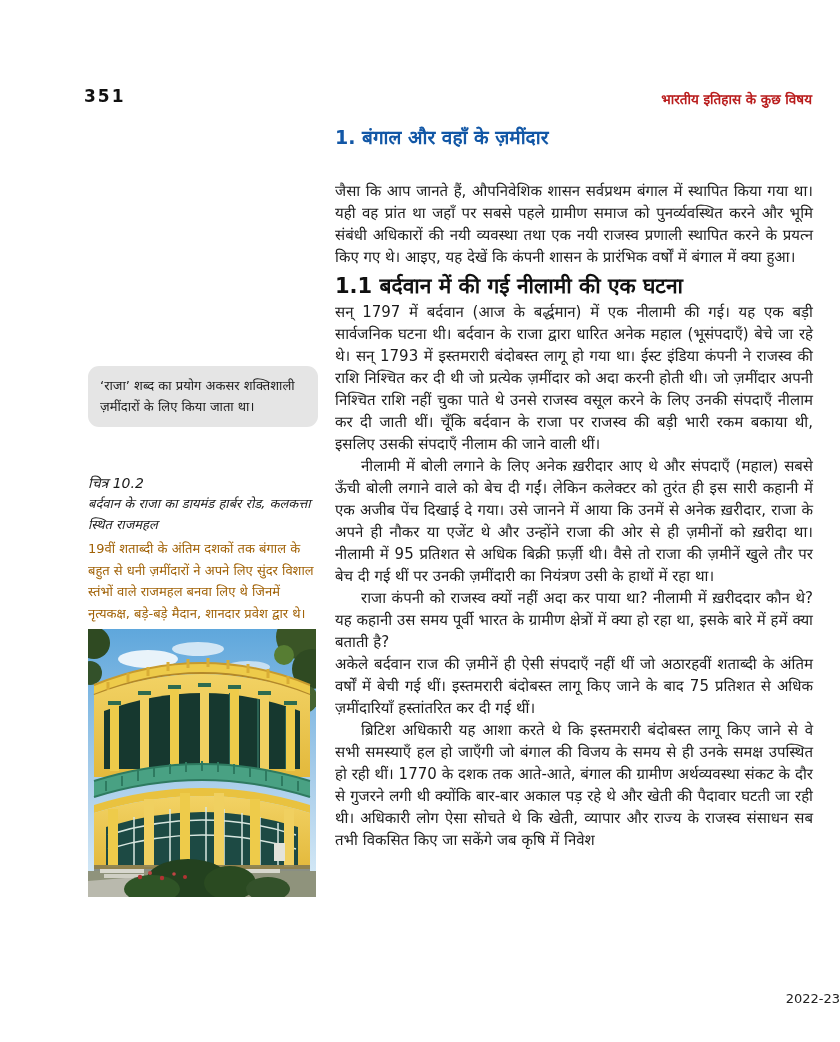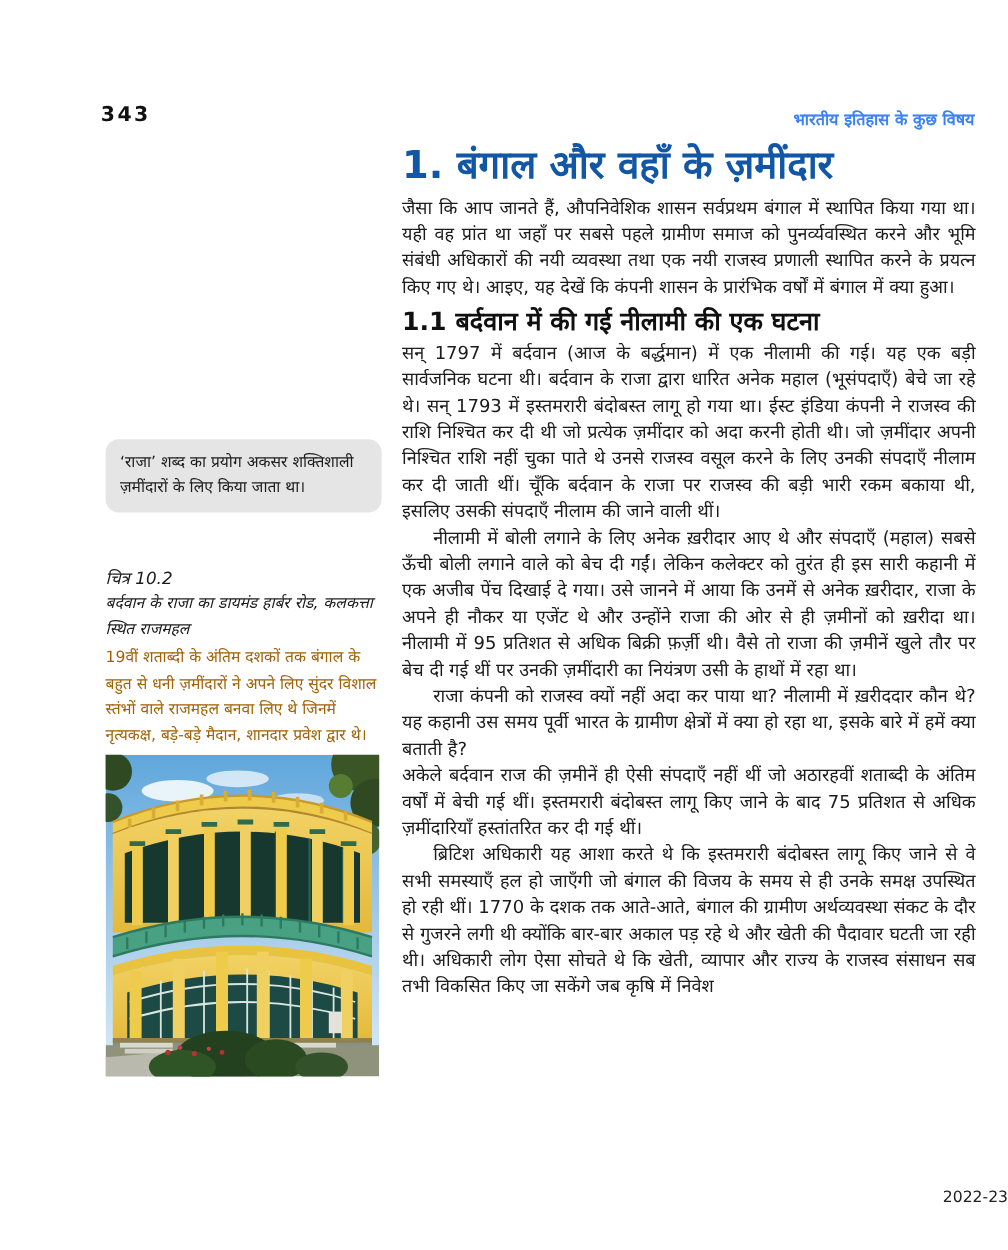--- a/index.html
+++ b/index.html
@@ -5,28 +5,28 @@
   html,body{margin:0;padding:0;}
   body{
     width:840px;height:1042px;background:#ffffff;position:relative;overflow:hidden;
     font-family:"DejaVu Sans","Liberation Sans",sans-serif;color:#1c1c1c;
   }
   .page-number{
     position:absolute;left:84px;top:86px;font-size:17px;font-weight:bold;
     letter-spacing:2px;color:#111;
   }
   .running-header{
-    position:absolute;right:28px;top:90px;font-size:13.5px;font-weight:bold;color:#3b82f6;
+    position:absolute;right:28px;top:90px;font-size:13.5px;font-weight:bold;color:#b91c1c;
   }
   
   .main-col{
     position:absolute;left:335px;top:120px;width:478px;
   }
   .article-heading{
-    margin:0 0 8px 0;font-size:32px;line-height:34px;font-weight:bold;color:#1257a6;
+    margin:0 0 26px 0;font-size:19px;line-height:34px;font-weight:bold;color:#1257a6;
   }
   .body-par{
     margin:0;font-size:15px;line-height:22px;text-align:justify;color:#1b1b1b;
   }
   .indent{text-indent:26px;}
   .section-heading{
     margin:7px 0 3px 0;font-size:21px;line-height:23px;font-weight:bold;color:#101010;
   }
   
   .side-col{
@@ -48,21 +48,21 @@
   .figure-photo{margin-top:5px;width:228px;height:268px;display:block;}
   
   .footer{
     position:absolute;left:0;top:991px;width:840px;text-align:right;
     font-size:13px;color:#222;
   }
 </style>
 </head>
 <body>
 
-<div class="page-number">343</div>
+<div class="page-number">351</div>
 <div class="running-header">भारतीय इतिहास के कुछ विषय</div>
 
 <div class="main-col">
   <h1 class="article-heading">1. बंगाल और वहाँ के ज़मींदार</h1>
   <p class="body-par">जैसा कि आप जानते हैं, औपनिवेशिक शासन सर्वप्रथम बंगाल में स्थापित किया गया था। यही वह प्रांत था जहाँ पर सबसे पहले ग्रामीण समाज को पुनर्व्यवस्थित करने और भूमि संबंधी अधिकारों की नयी व्यवस्था तथा एक नयी राजस्व प्रणाली स्थापित करने के प्रयत्न किए गए थे। आइए, यह देखें कि कंपनी शासन के प्रारंभिक वर्षों में बंगाल में क्या हुआ।</p>
   <h2 class="section-heading">1.1 बर्दवान में की गई नीलामी की एक घटना</h2>
   <p class="body-par">सन् 1797 में बर्दवान (आज के बर्द्धमान) में एक नीलामी की गई। यह एक बड़ी सार्वजनिक घटना थी। बर्दवान के राजा द्वारा धारित अनेक महाल (भूसंपदाएँ) बेचे जा रहे थे। सन् 1793 में इस्तमरारी बंदोबस्त लागू हो गया था। ईस्ट इंडिया कंपनी ने राजस्व की राशि निश्चित कर दी थी जो प्रत्येक ज़मींदार को अदा करनी होती थी। जो ज़मींदार अपनी निश्चित राशि नहीं चुका पाते थे उनसे राजस्व वसूल करने के लिए उनकी संपदाएँ नीलाम कर दी जाती थीं। चूँकि बर्दवान के राजा पर राजस्व की बड़ी भारी रकम बकाया थी, इसलिए उसकी संपदाएँ नीलाम की जाने वाली थीं।</p>
   <p class="body-par indent">नीलामी में बोली लगाने के लिए अनेक ख़रीदार आए थे और संपदाएँ (महाल) सबसे ऊँची बोली लगाने वाले को बेच दी गईं। लेकिन कलेक्टर को तुरंत ही इस सारी कहानी में एक अजीब पेंच दिखाई दे गया। उसे जानने में आया कि उनमें से अनेक ख़रीदार, राजा के अपने ही नौकर या एजेंट थे और उन्होंने राजा की ओर से ही ज़मीनों को ख़रीदा था। नीलामी में 95 प्रतिशत से अधिक बिक्री फ़र्ज़ी थी। वैसे तो राजा की ज़मीनें खुले तौर पर बेच दी गई थीं पर उनकी ज़मींदारी का नियंत्रण उसी के हाथों में रहा था।</p>
   <p class="body-par indent">राजा कंपनी को राजस्व क्यों नहीं अदा कर पाया था? नीलामी में ख़रीददार कौन थे? यह कहानी उस समय पूर्वी भारत के ग्रामीण क्षेत्रों में क्या हो रहा था, इसके बारे में हमें क्या बताती है?</p>
   <p class="body-par">अकेले बर्दवान राज की ज़मीनें ही ऐसी संपदाएँ नहीं थीं जो अठारहवीं शताब्दी के अंतिम वर्षों में बेची गई थीं। इस्तमरारी बंदोबस्त लागू किए जाने के बाद 75 प्रतिशत से अधिक ज़मींदारियाँ हस्तांतरित कर दी गई थीं।</p>

